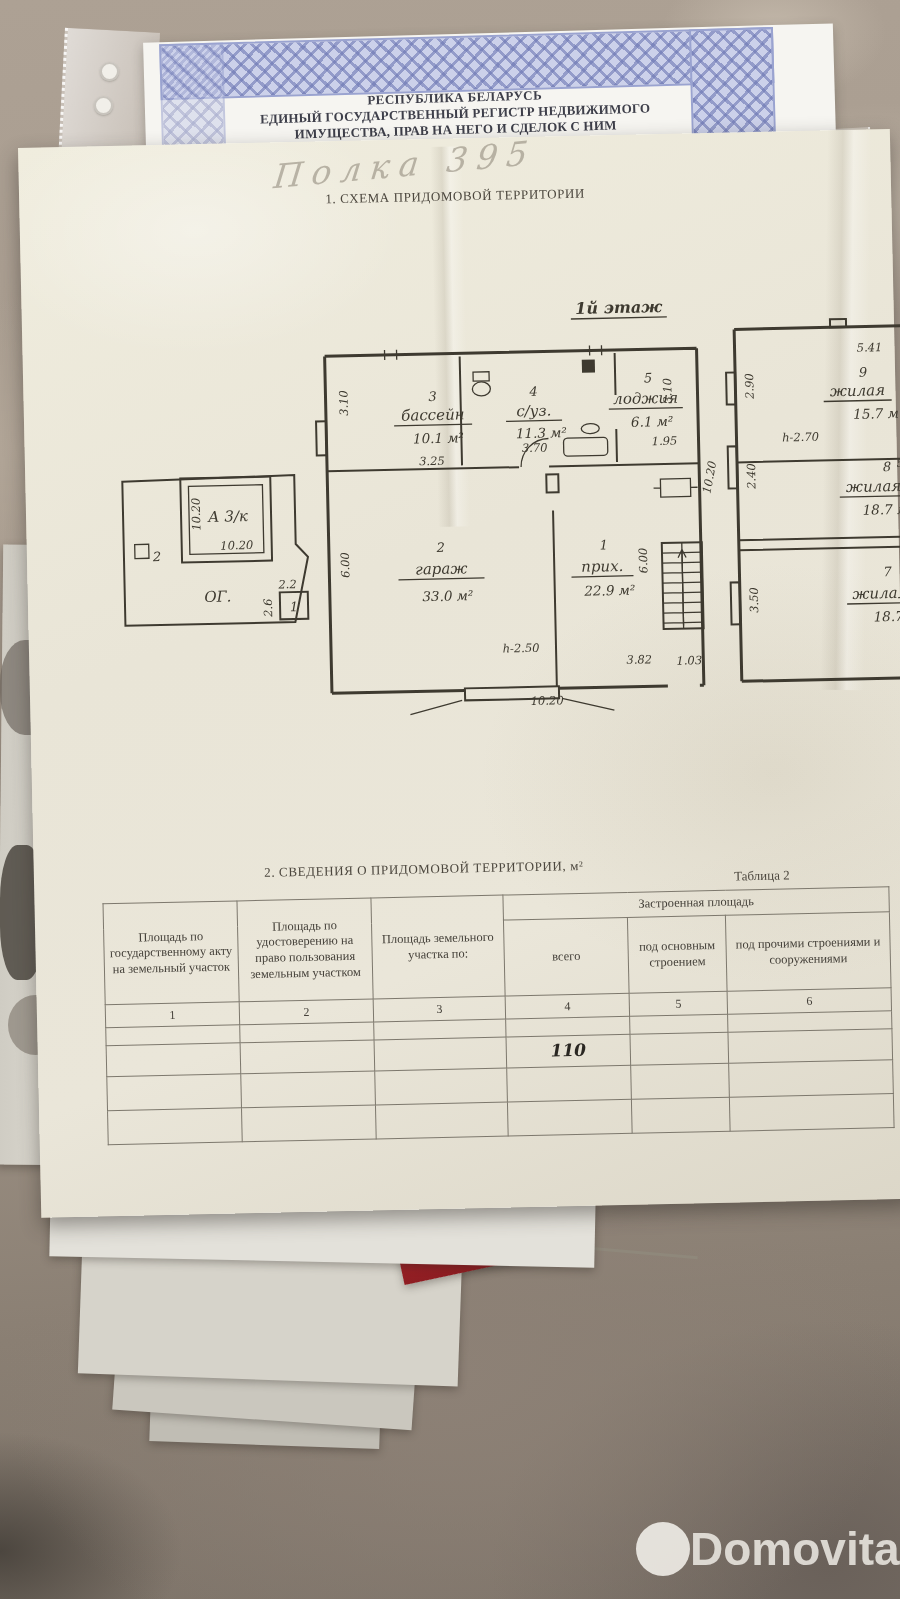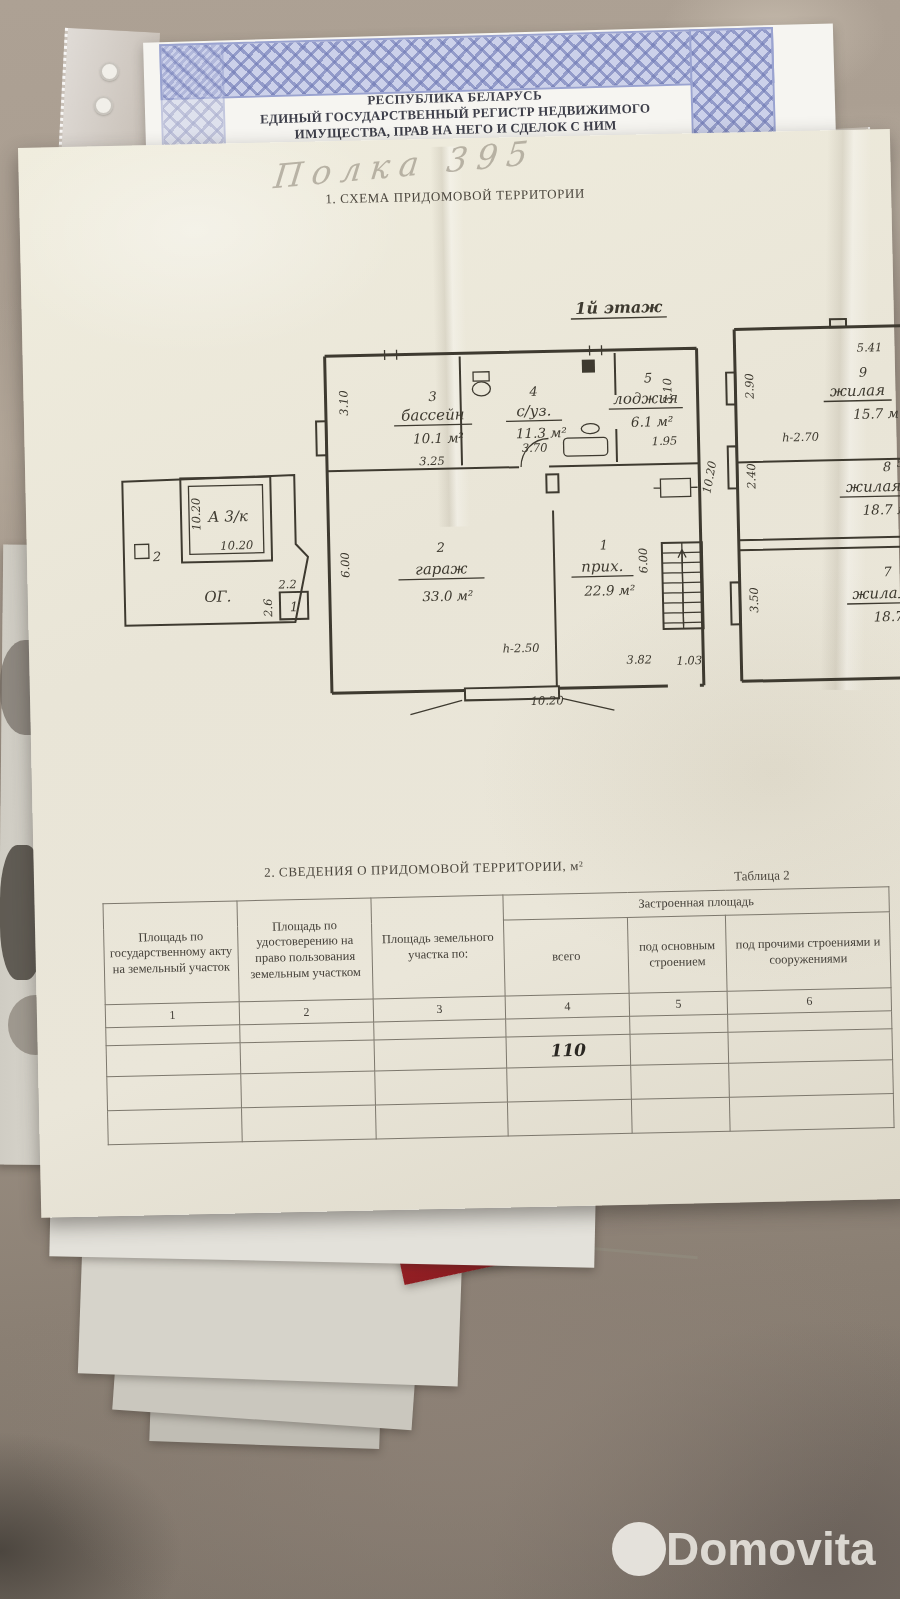--- a/index.html
+++ b/index.html
@@ -58,21 +58,21 @@
   
   table.terr{position:absolute;left:68px;top:757px;width:786px;border-collapse:collapse;
     font-size:12.5px;color:#45413a;table-layout:fixed;}
   table.terr td{border:1px solid #7d786d;text-align:center;vertical-align:middle;padding:2px 4px;line-height:1.25;}
   table.terr .nums td{height:18px;font-size:12px;}
   table.terr .thin td{height:13px;}
   table.terr .data td{height:26px;}
   table.terr .blank td{height:29px;}
   .hw-num{font-family:"DejaVu Serif",serif;font-style:italic;font-weight:bold;font-size:17px;color:#2a2722;}
   
-  .watermark{position:absolute;left:612px;top:1522px;display:flex;align-items:flex-end;}
+  .watermark{position:absolute;left:636px;top:1522px;display:flex;align-items:flex-end;}
   .wm-circle{width:54px;height:54px;border-radius:50%;background:rgba(243,240,234,.88);}
   .wm-text{font-family:"Liberation Sans",sans-serif;font-weight:bold;font-size:46px;
     color:rgba(243,240,234,.82);letter-spacing:0px;}
 </style>
 </head>
 <body>
 
 <div class="scene">
 
   <div class="sheet" style="left:0;top:545px;width:106px;height:620px;transform:rotate(.6deg);

